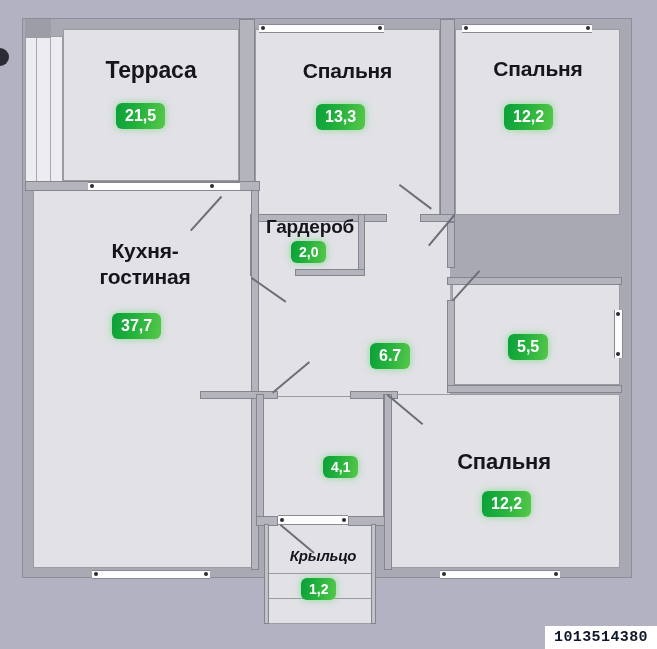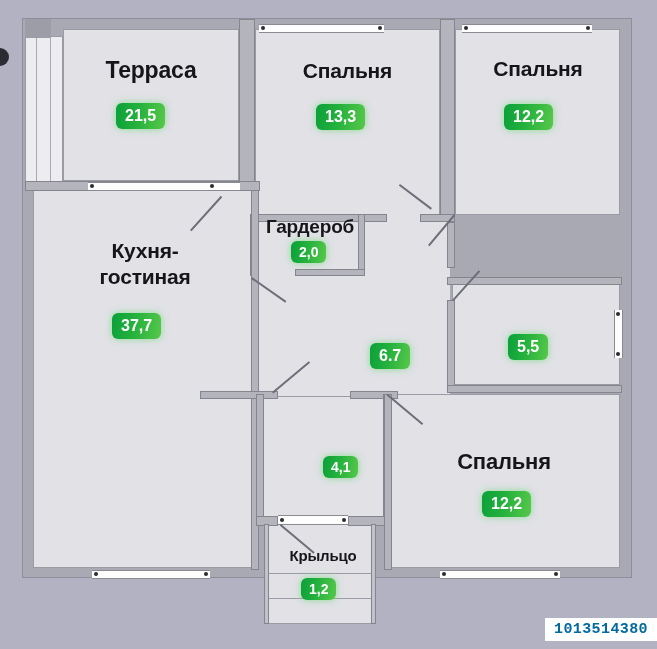--- a/index.html
+++ b/index.html
@@ -109,23 +109,23 @@
     color: rgba(140, 140, 150, 0.30);
     letter-spacing: -4px;
     user-select: none;
     pointer-events: none;
   }
 
   
   .idtag {
     position: absolute;
     right: 0px;
-    bottom: 8px;
+    bottom: 0;
     background: #ffffff;
-    color: #0369a1;
+    color: #0f172a;
     font-family: "Liberation Mono", monospace;
     font-weight: bold;
     font-size: 15px;
     letter-spacing: 0.4px;
     padding: 3px 9px 3px 9px;
     margin-left: 7px;
   }
 
   
   .edgemark {
@@ -266,18 +266,18 @@
 
   <div class="badge" style="left:370px; top:343px;">6.7</div>
 
   <div class="badge" style="left:508px; top:334px;">5,5</div>
 
   <div class="badge sm" style="left:312px; top:456px;margin-left:11px;">4,1</div>
 
   <div class="rlabel" style="left:400px; top:450px; width:208px; font-size:22px;">Спальня</div>
   <div class="badge" style="left:482px; top:491px;">12,2</div>
 
-  <div class="rlabel" style="left:268px; top:548px; width:110px; font-size:15px;">Крыльцо</div>
+  <div class="rlabel" style="left:268px; top:548px; width:110px; font-size:15px;font-style:italic;">Крыльцо</div>
   <div class="badge sm" style="left:301px; top:578px;">1,2</div>
 
   <div class="idtag">1013514380</div>
 
 </div>
 
 </body></html>

